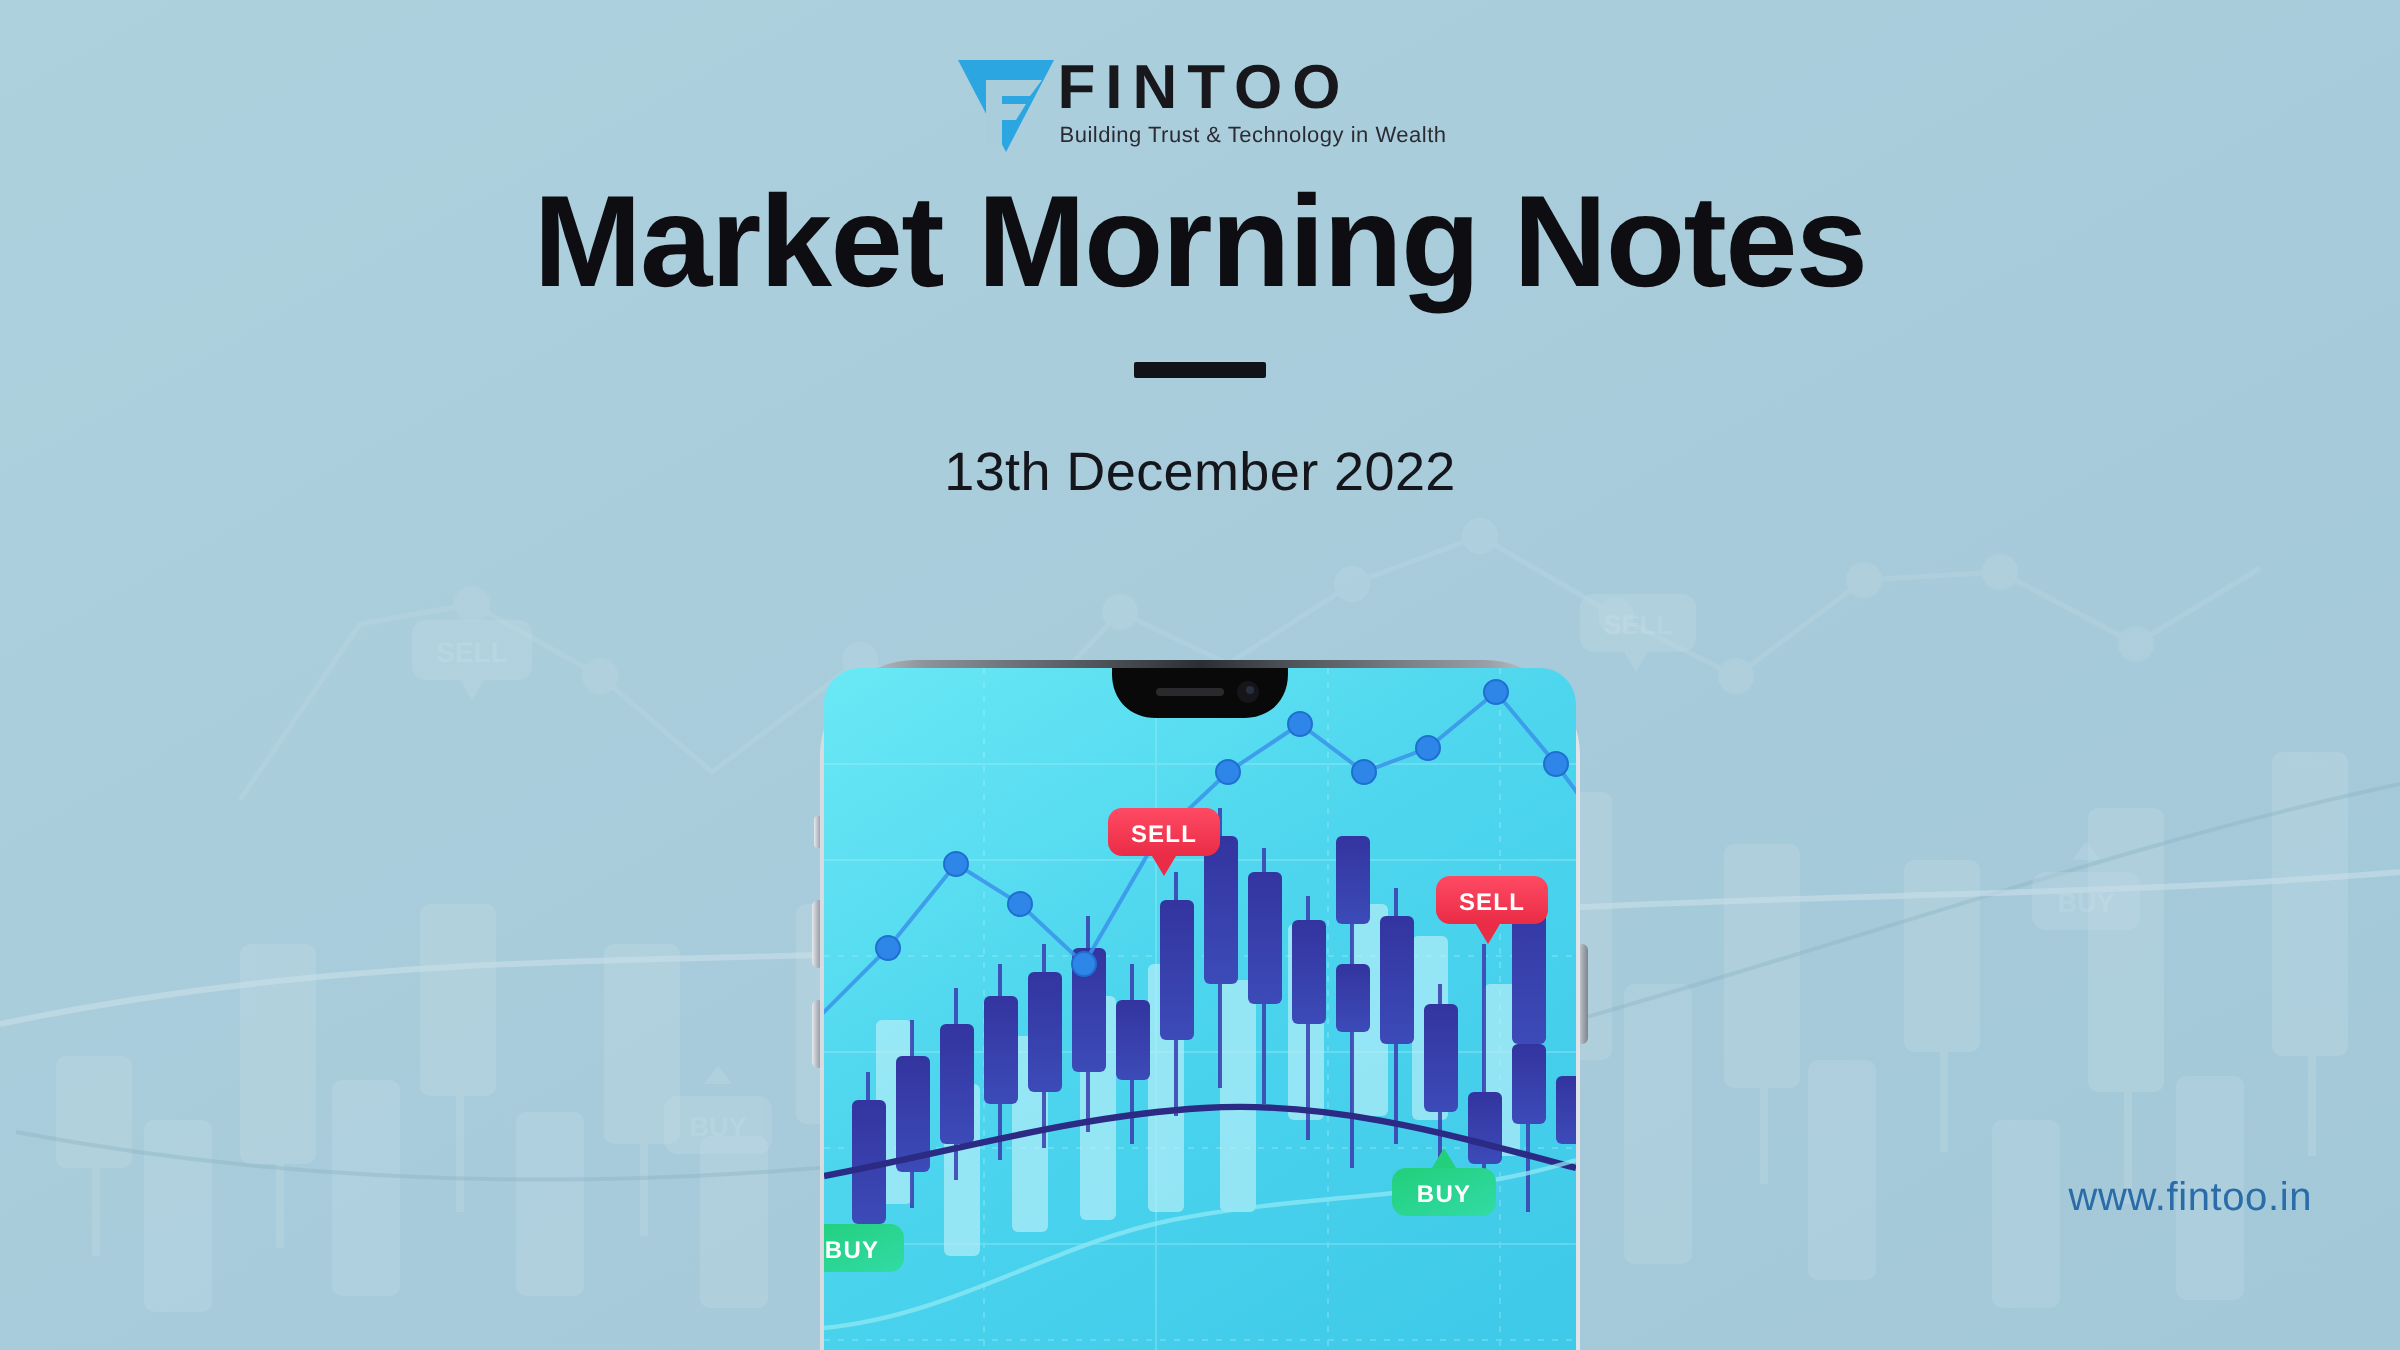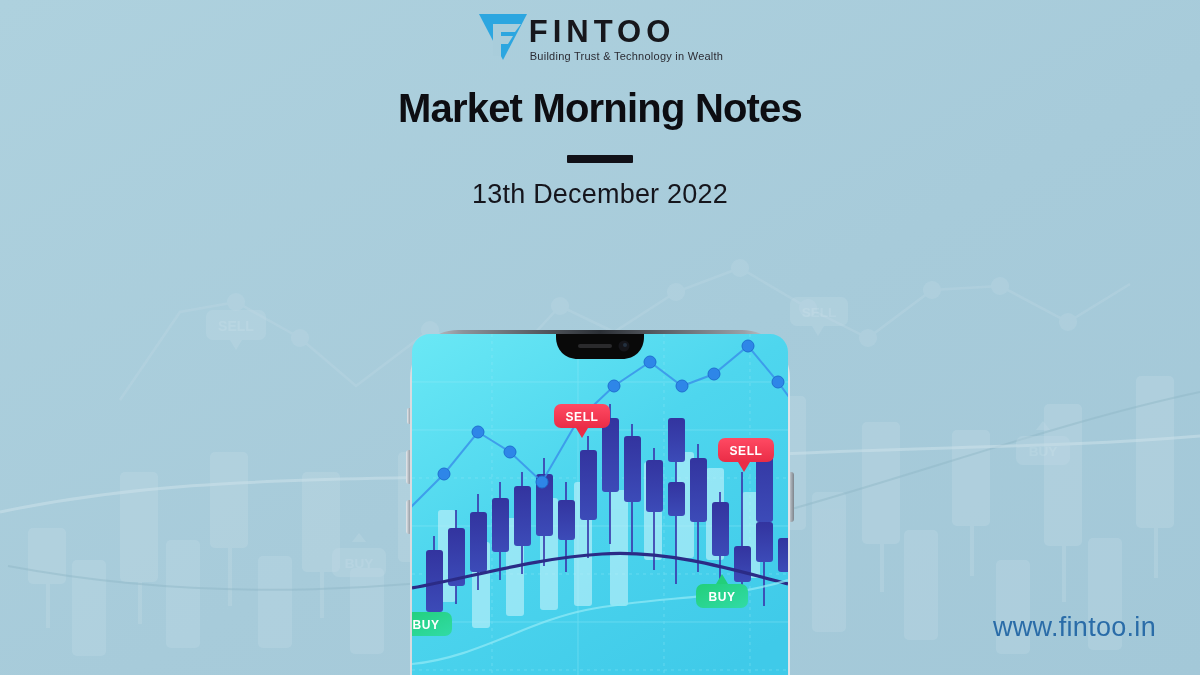--- a/index.html
+++ b/index.html
@@ -14,57 +14,57 @@
   #bg-watermark {
     position:absolute; inset:0;
     width:1200px; height:675px;
     z-index:0;
   }
 
   
   .header { position:absolute; top:0; left:0; width:1200px; z-index:5; text-align:center; }
 
   .logo-row {
-    display:flex; align-items:flex-end; justify-content:center;
+    display:flex; align-items:flex-start; justify-content:center;
     gap:0; padding-top:28px; height:62px;
   }
   .logo-mark { width:52px; height:50px; position:relative; flex:0 0 auto; }
   .logo-text-wrap { display:flex; flex-direction:column; align-items:flex-start; }
   .logo-word {
     font-size:31px; font-weight:700; letter-spacing:5px;
     color:#17171c; line-height:1.02;
     font-family:"Liberation Sans", sans-serif;
   }
   .logo-tagline {
     font-size:11px; color:#2b2b33; letter-spacing:0.25px;
     margin-top:2px; margin-left:1px; white-space:nowrap;
     font-family:"Liberation Sans", sans-serif;
   }
 
   .page-title {
     margin-top:25px;
-    font-size:40px; font-weight:700; color:#0d0d12;
+    font-size:65px; font-weight:700; color:#0d0d12;
     letter-spacing:-0.8px; line-height:1.05;
     font-family:"Liberation Sans", sans-serif;
   }
   .title-rule {
     width:66px; height:8px; background:#111118;
     margin:26px auto 0; border-radius:1px;
   }
   .page-date {
-    margin-top:16px;
+    margin-top:32px;
     font-size:27px; font-weight:400; color:#15151c;
     letter-spacing:0.2px;
     font-family:"Liberation Sans", sans-serif;
   }
 
   
   .site-url {
-    position:absolute; right:44px; top:612px; z-index:6;
-    font-size:27px; color:#2a6ca8; letter-spacing:0.3px;
+    position:absolute; right:44px; top:588px; z-index:6;
+    font-size:20px; color:#2a6ca8; letter-spacing:0.3px;
     font-family:"Liberation Sans", sans-serif;
   }
 
   
   #phone-wrap {
     position:absolute; left:406px; top:322px;
     width:388px; height:400px; z-index:4;
   }
 </style>
 </head>

